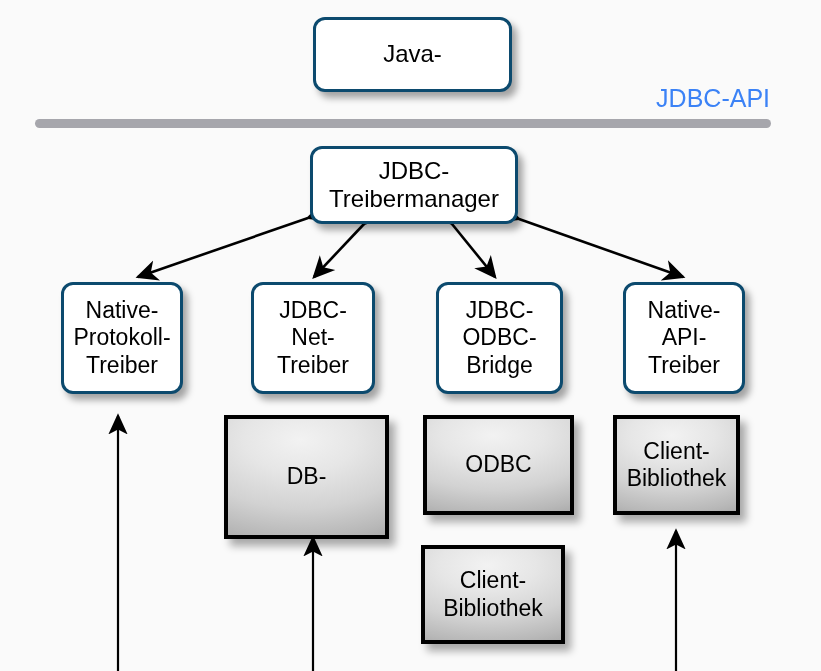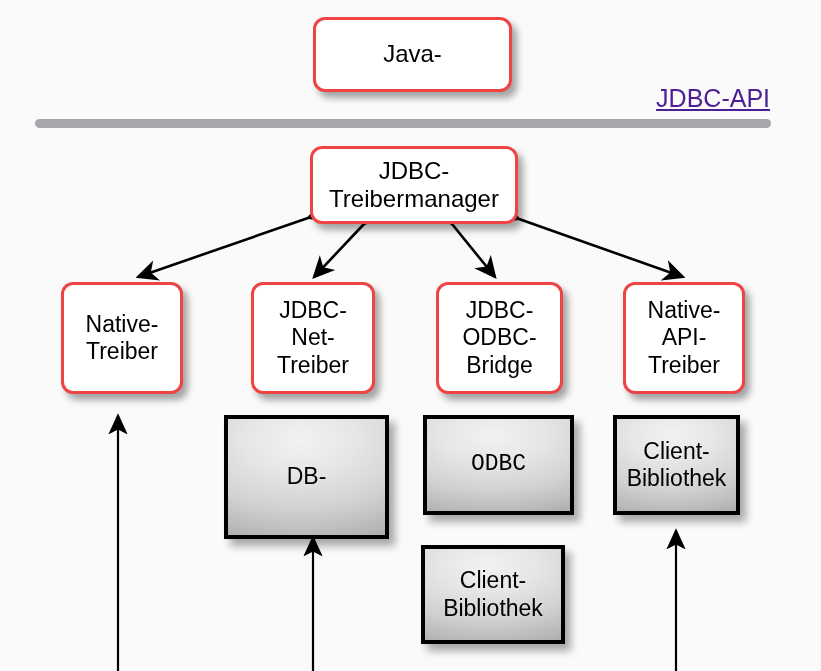--- a/index.html
+++ b/index.html
@@ -25,21 +25,21 @@
     width: 821px;
     height: 671px;
     pointer-events: none;
   }
 
   
   .node {
     position: absolute;
     box-sizing: border-box;
     background: #ffffff;
-    border: 3px solid #ef4444;
+    border: 3px solid #0c4a6e;
     border-radius: 12px;
     display: flex;
     flex-direction: column;
     align-items: center;
     justify-content: center;
     text-align: center;
     color: #000000;
     line-height: 1.18;
     box-shadow: 5px 6px 7px rgba(0,0,0,0.35);
     z-index: 5;
@@ -68,24 +68,23 @@
 
   
   .api-bar {
     position: absolute;
     background: #a6a6ac;
     border-radius: 5px;
     z-index: 3;
   }
   .api-label {
     position: absolute;
-    color: #4c1d95;
+    color: #3b82f6;
     white-space: nowrap;
     z-index: 4;
-    text-decoration: underline;
   }
 </style>
 </head>
 <body>
 
 <div id="canvas">
 
   <svg id="svg-layer" viewBox="0 0 821 671">
     <defs>
       <marker id="ah" markerWidth="9" markerHeight="9" refX="7.6" refY="4.5" orient="auto" markerUnits="strokeWidth">
@@ -118,20 +117,21 @@
     <span class="ln">Java-</span>
   </div>
 
   <div class="node" style="left:310px; top:146px; width:208px; height:78px; font-size:24px;">
     <span class="ln">JDBC-</span>
     <span class="ln">Treibermanager</span>
   </div>
 
   <div class="node" style="left:61px; top:282px; width:122px; height:112px; font-size:23px;">
     <span class="ln">Native-</span>
+    <span class="ln">Protokoll-</span>
     <span class="ln">Treiber</span>
   </div>
 
   <div class="node" style="left:251px; top:282px; width:124px; height:112px; font-size:23px;">
     <span class="ln">JDBC-</span>
     <span class="ln">Net-</span>
     <span class="ln">Treiber</span>
   </div>
 
   <div class="node" style="left:436px; top:282px; width:127px; height:112px; font-size:23px;">
@@ -143,21 +143,21 @@
   <div class="node" style="left:623px; top:282px; width:122px; height:112px; font-size:23px;">
     <span class="ln">Native-</span>
     <span class="ln">API-</span>
     <span class="ln">Treiber</span>
   </div>
 
   <div class="gbox" style="left:224px; top:415px; width:165px; height:124px; font-size:23px;">
     <span class="ln">DB-</span>
   </div>
 
-  <div class="gbox" style="left:423px; top:415px; width:151px; height:100px; font-size:23px;font-family:Liberation Mono, monospace;">
+  <div class="gbox" style="left:423px; top:415px; width:151px; height:100px; font-size:23px;">
     <span class="ln">ODBC</span>
   </div>
 
   <div class="gbox" style="left:613px; top:415px; width:127px; height:100px; font-size:23px;">
     <span class="ln">Client-</span>
     <span class="ln">Bibliothek</span>
   </div>
 
   <div class="gbox" style="left:421px; top:545px; width:144px; height:99px; font-size:23px;">
     <span class="ln">Client-</span>

